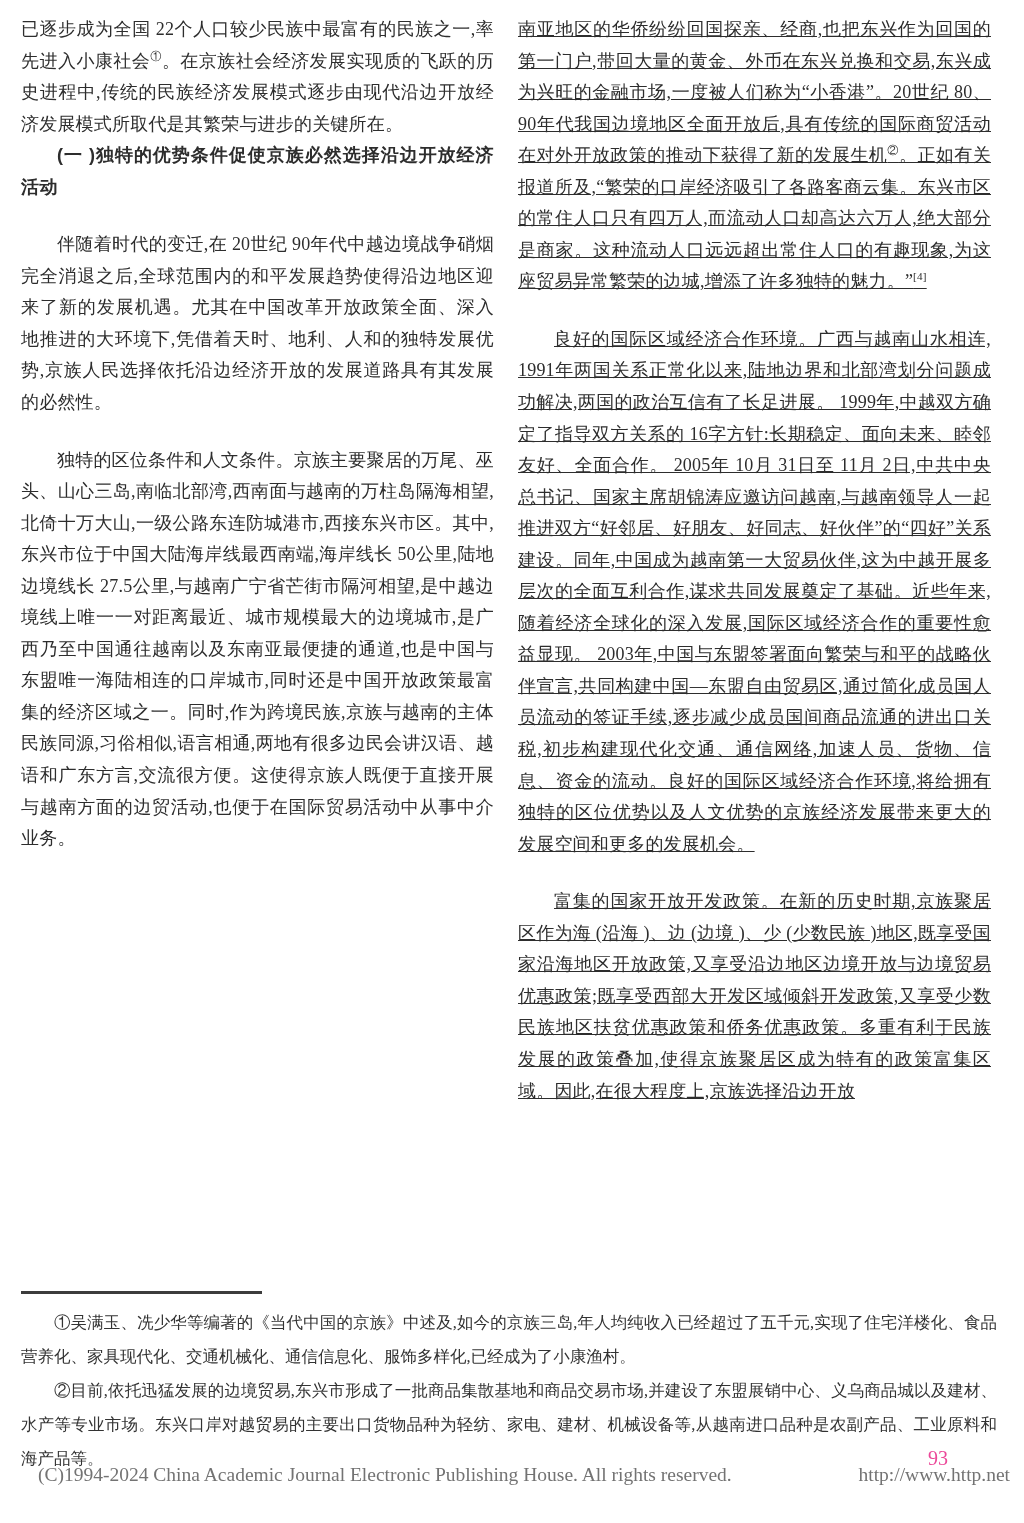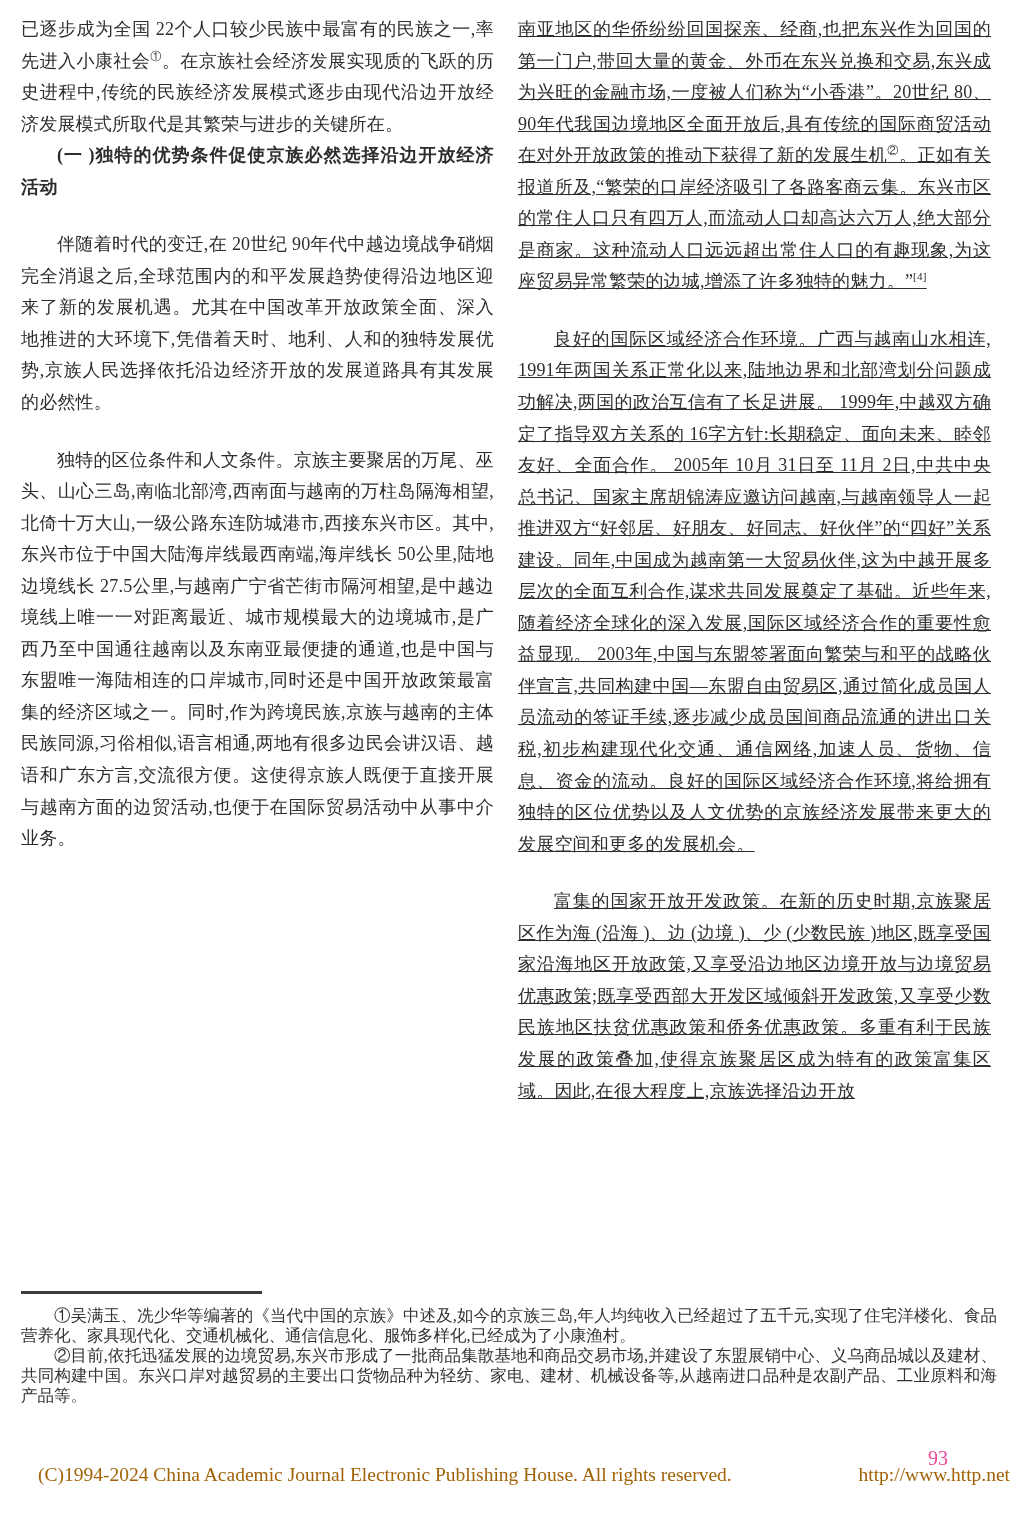--- a/index.html
+++ b/index.html
@@ -7,29 +7,29 @@
        font-family:"Liberation Serif","DejaVu Serif",serif;color:#2d2d2d;}
   .scan-page{position:absolute;inset:0;background:#ffffff;}
   .col{position:absolute;top:14px;width:473px;font-size:18px;line-height:31.55px;
        letter-spacing:0.2px;text-align:justify;text-justify:inter-ideograph;}
   .col-left{left:21px;}
   .col-right{left:518px;text-decoration:underline;}
   .block{margin:0;text-align:justify;}
   .para{text-indent:2em;margin-top:26px;}
   .continuation{text-indent:0;}
   .heading{text-indent:2em;font-weight:700;
-           font-family:Liberation Serif, serif;letter-spacing:0.4px;}
+           font-family:Liberation Sans, sans-serif;letter-spacing:0.4px;}
   sup.supref{font-size:0.62em;line-height:0;vertical-align:super;}
   .footnote-rule{position:absolute;left:21px;top:1291px;width:241px;height:2.5px;background:#3c3c3c;}
   .footnotes{position:absolute;left:21px;top:1306px;width:976px;
-             font-size:16.5px;line-height:20px;color:#333333;}
+             font-size:16.5px;line-height:34px;color:#333333;}
   .footnotes p{margin:0;text-indent:2em;text-align:justify;text-justify:inter-ideograph;}
   .page-number{position:absolute;left:928px;top:1447px;font-size:20px;color:#ec4899;text-align:right;}
   .page-footer{position:absolute;left:38px;top:1464px;width:972px;
-               color:#a16207;font-size:19.5px;white-space:nowrap;
+               color:#737373;font-size:19.5px;white-space:nowrap;
                display:flex;justify-content:space-between;}
 </style>
 </head>
 <body>
 
 <div class="scan-page">
   <div class="col col-left">
       <p class="block continuation">已逐步成为全国 22个人口较少民族中最富有的民族之一,率先进入小康社会<sup class="supref">①</sup>。在京族社会经济发展实现质的飞跃的历史进程中,传统的民族经济发展模式逐步由现代沿边开放经济发展模式所取代是其繁荣与进步的关键所在。</p>
       <p class="block heading">(一 )独特的优势条件促使京族必然选择沿边开放经济活动</p>
       <p class="block para">伴随着时代的变迁,在 20世纪 90年代中越边境战争硝烟完全消退之后,全球范围内的和平发展趋势使得沿边地区迎来了新的发展机遇。尤其在中国改革开放政策全面、深入地推进的大环境下,凭借着天时、地利、人和的独特发展优势,京族人民选择依托沿边经济开放的发展道路具有其发展的必然性。</p>
@@ -37,21 +37,21 @@
     </div>
   <div class="col col-right">
       <p class="block continuation">南亚地区的华侨纷纷回国探亲、经商,也把东兴作为回国的第一门户,带回大量的黄金、外币在东兴兑换和交易,东兴成为兴旺的金融市场,一度被人们称为“小香港”。20世纪 80、90年代我国边境地区全面开放后,具有传统的国际商贸活动在对外开放政策的推动下获得了新的发展生机<sup class="supref">②</sup>。正如有关报道所及,“繁荣的口岸经济吸引了各路客商云集。东兴市区的常住人口只有四万人,而流动人口却高达六万人,绝大部分是商家。这种流动人口远远超出常住人口的有趣现象,为这座贸易异常繁荣的边城,增添了许多独特的魅力。”<sup class="supref">[4]</sup></p>
       <p class="block para">良好的国际区域经济合作环境。广西与越南山水相连, 1991年两国关系正常化以来,陆地边界和北部湾划分问题成功解决,两国的政治互信有了长足进展。 1999年,中越双方确定了指导双方关系的 16字方针:长期稳定、面向未来、睦邻友好、全面合作。 2005年 10月 31日至 11月 2日,中共中央总书记、国家主席胡锦涛应邀访问越南,与越南领导人一起推进双方“好邻居、好朋友、好同志、好伙伴”的“四好”关系建设。同年,中国成为越南第一大贸易伙伴,这为中越开展多层次的全面互利合作,谋求共同发展奠定了基础。近些年来,随着经济全球化的深入发展,国际区域经济合作的重要性愈益显现。 2003年,中国与东盟签署面向繁荣与和平的战略伙伴宣言,共同构建中国—东盟自由贸易区,通过简化成员国人员流动的签证手续,逐步减少成员国间商品流通的进出口关税,初步构建现代化交通、通信网络,加速人员、货物、信息、资金的流动。良好的国际区域经济合作环境,将给拥有独特的区位优势以及人文优势的京族经济发展带来更大的发展空间和更多的发展机会。</p>
       <p class="block para">富集的国家开放开发政策。在新的历史时期,京族聚居区作为海 (沿海 )、边 (边境 )、少 (少数民族 )地区,既享受国家沿海地区开放政策,又享受沿边地区边境开放与边境贸易优惠政策;既享受西部大开发区域倾斜开发政策,又享受少数民族地区扶贫优惠政策和侨务优惠政策。多重有利于民族发展的政策叠加,使得京族聚居区成为特有的政策富集区域。因此,在很大程度上,京族选择沿边开放</p>
     </div>
 
   <div class="footnote-rule"></div>
   <div class="footnotes">
       <p>①吴满玉、冼少华等编著的《当代中国的京族》中述及,如今的京族三岛,年人均纯收入已经超过了五千元,实现了住宅洋楼化、食品营养化、家具现代化、交通机械化、通信信息化、服饰多样化,已经成为了小康渔村。</p>
-      <p>②目前,依托迅猛发展的边境贸易,东兴市形成了一批商品集散基地和商品交易市场,并建设了东盟展销中心、义乌商品城以及建材、共同构建中国。东兴口岸对越贸易的主要出口货物品种为轻纺、家电、建材、机械设备等,从越南进口品种是农副产品、工业原料和海产品等。</p>
+      <p>②目前,依托迅猛发展的边境贸易,东兴市形成了一批商品集散基地和商品交易市场,并建设了东盟展销中心、义乌商品城以及建材、水产等专业市场。东兴口岸对越贸易的主要出口货物品种为轻纺、家电、建材、机械设备等,从越南进口品种是农副产品、工业原料和海产品等。</p>
     </div>
 
   <div class="page-number">93</div>
 
   <div class="page-footer">
     <span>(C)1994-2024 China Academic Journal Electronic Publishing House. All rights reserved.</span>
     <span class="url">http://www.http.net</span>
   </div>
 </div>
 

